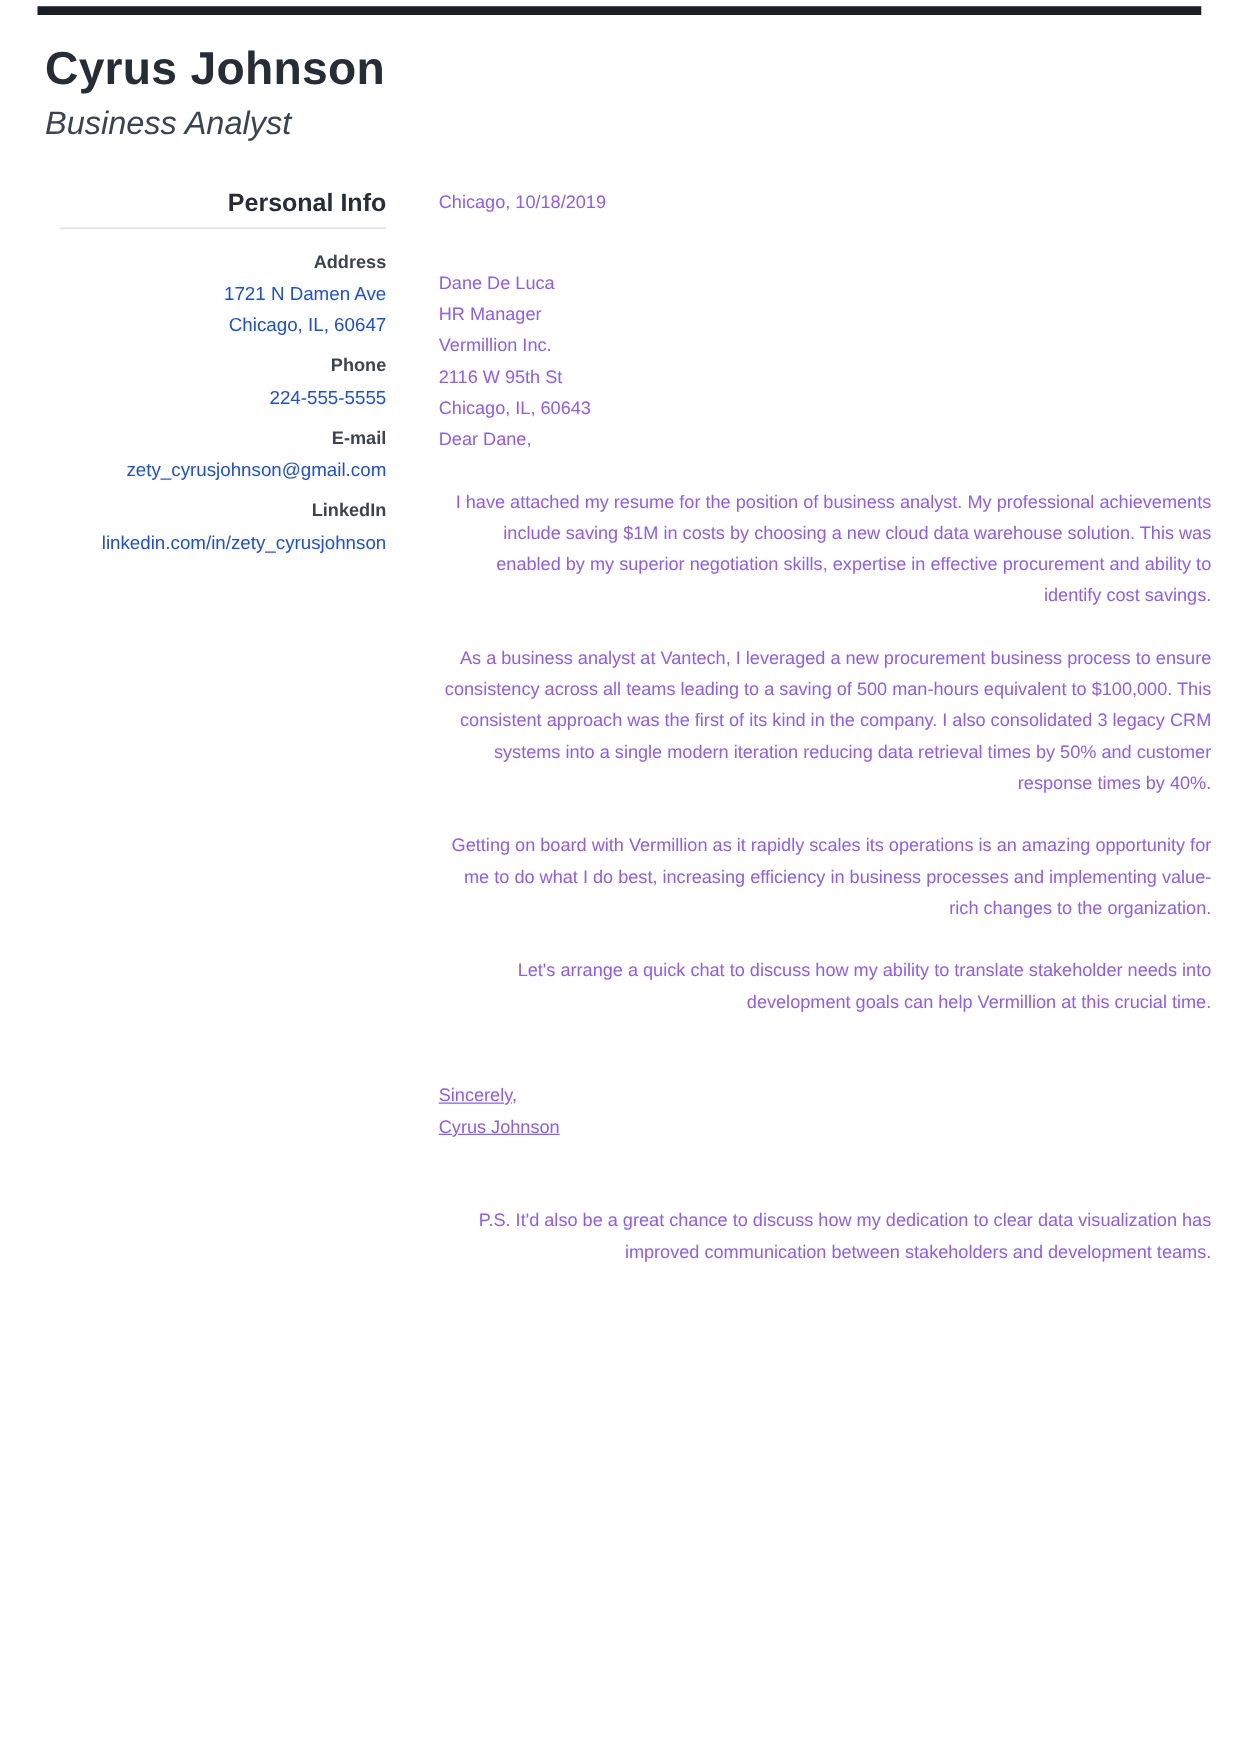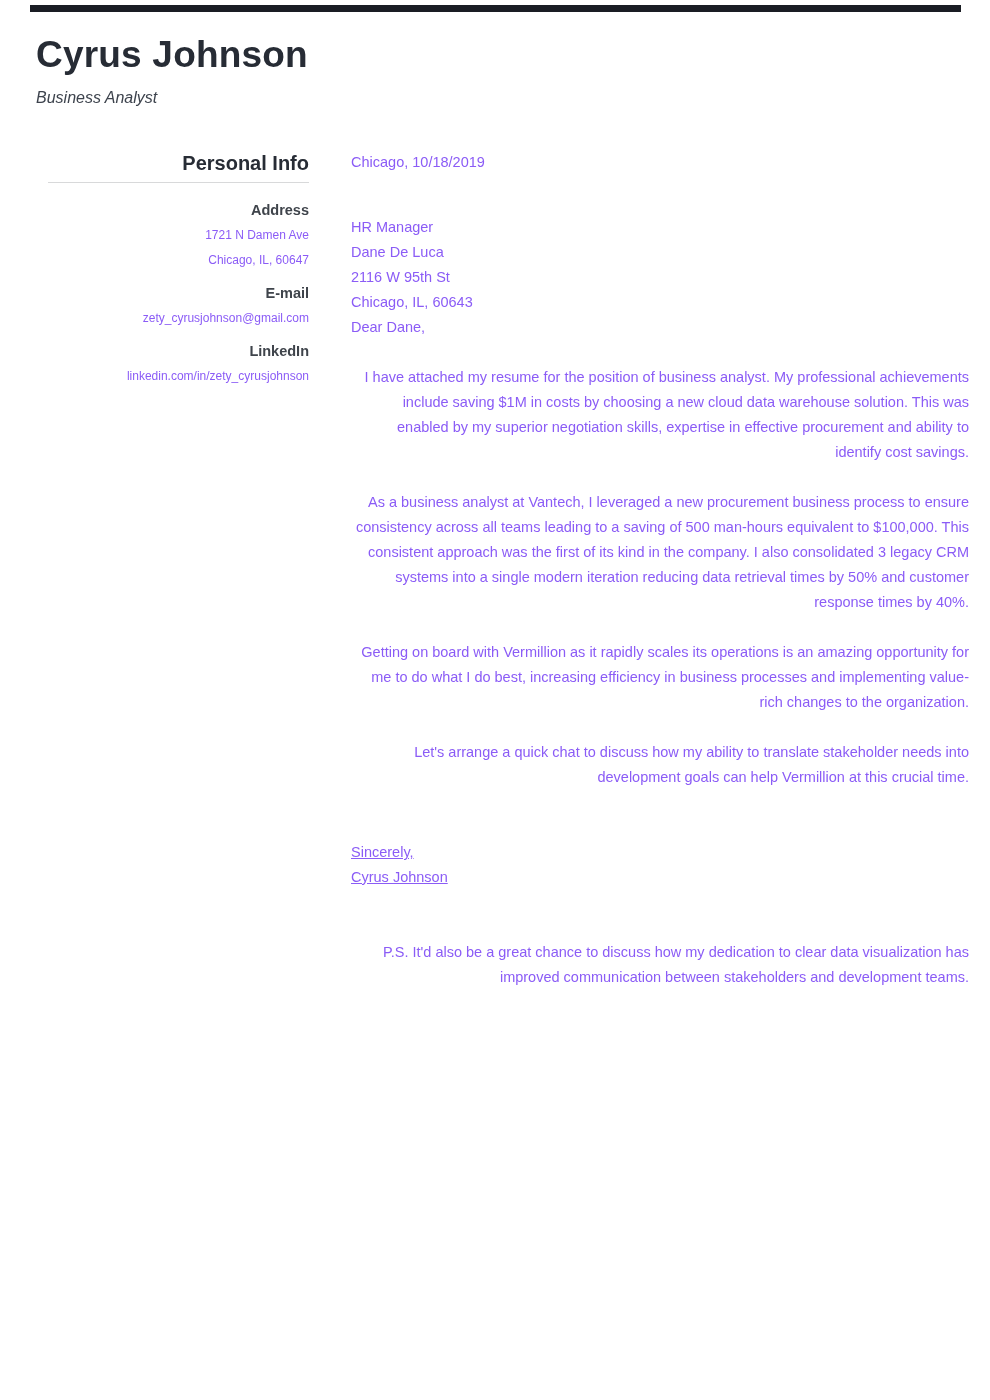--- a/index.html
+++ b/index.html
@@ -20,21 +20,21 @@
   .name {
     margin: 0;
     font-size: 37px;
     line-height: 44px;
     font-weight: 700;
     color: #272c35;
     letter-spacing: 0.2px;
   }
   .job-title {
     margin: 9px 0 0 0;
-    font-size: 16px;
+    font-size: 26px;
     line-height: 24px;
     font-style: italic;
     color: #3d434d;
   }
   .content {
     display: flex;
     margin-top: 40px;
     padding-left: 48px;
   }
   .sidebar {
@@ -56,23 +56,23 @@
   }
   .info-group { margin-top: 8px; }
   .info-group.first { margin-top: 15px; }
   .info-label {
     font-size: 14.5px;
     line-height: 25px;
     font-weight: 700;
     color: #3f444b;
   }
   .info-value {
-    font-size: 12px;
+    font-size: 15px;
     line-height: 25px;
-    color: #8b5cf6;
+    color: #1d4ed8;
   }
   .main {
     margin-left: 42px;
     width: 618px;
     font-size: 14.5px;
     line-height: 25px;
     color: #8b5cf6;
   }
   .main p { margin: 0; }
   .recipient-block { margin-top: 40px; }
@@ -96,38 +96,43 @@
   <div class="sidebar">
     <h2 class="sidebar-heading">Personal Info</h2>
     <hr class="sidebar-rule">
 
     <div class="info-group first">
       <div class="info-label">Address</div>
       <div class="info-value">1721 N Damen Ave</div>
       <div class="info-value">Chicago, IL, 60647</div>
     </div>
 
+    <div class="info-group">
+      <div class="info-label">Phone</div>
+      <div class="info-value">224-555-5555</div>
+    </div>
 
     <div class="info-group">
       <div class="info-label">E-mail</div>
       <div class="info-value">zety_cyrusjohnson@gmail.com</div>
     </div>
 
     <div class="info-group">
       <div class="info-label">LinkedIn</div>
       <div class="info-value">linkedin.com/in/zety_cyrusjohnson</div>
     </div>
   </div>
 
   <div class="main">
     <p class="date-line">Chicago, 10/18/2019</p>
 
     <div class="recipient-block">
+      <p>Dane De Luca</p>
       <p>HR Manager</p>
-      <p>Dane De Luca</p>
+      <p>Vermillion Inc.</p>
       <p>2116 W 95th St</p>
       <p>Chicago, IL, 60643</p>
     </div>
 
     <p class="salutation">Dear Dane,</p>
 
     <p class="para">I have attached my resume for the position of business analyst. My professional achievements include saving $1M in costs by choosing a new cloud data warehouse solution. This was enabled by my superior negotiation skills, expertise in effective procurement and ability to identify cost savings.</p>
     <p class="para">As a business analyst at Vantech, I leveraged a new procurement business process to ensure consistency across all teams leading to a saving of 500 man-hours equivalent to $100,000. This consistent approach was the first of its kind in the company. I also consolidated 3 legacy CRM systems into a single modern iteration reducing data retrieval times by 50% and customer response times by 40%.</p>
     <p class="para">Getting on board with Vermillion as it rapidly scales its operations is an amazing opportunity for me to do what I do best, increasing efficiency in business processes and implementing value-rich changes to the organization.</p>
     <p class="para">Let's arrange a quick chat to discuss how my ability to translate stakeholder needs into development goals can help Vermillion at this crucial time.</p>

